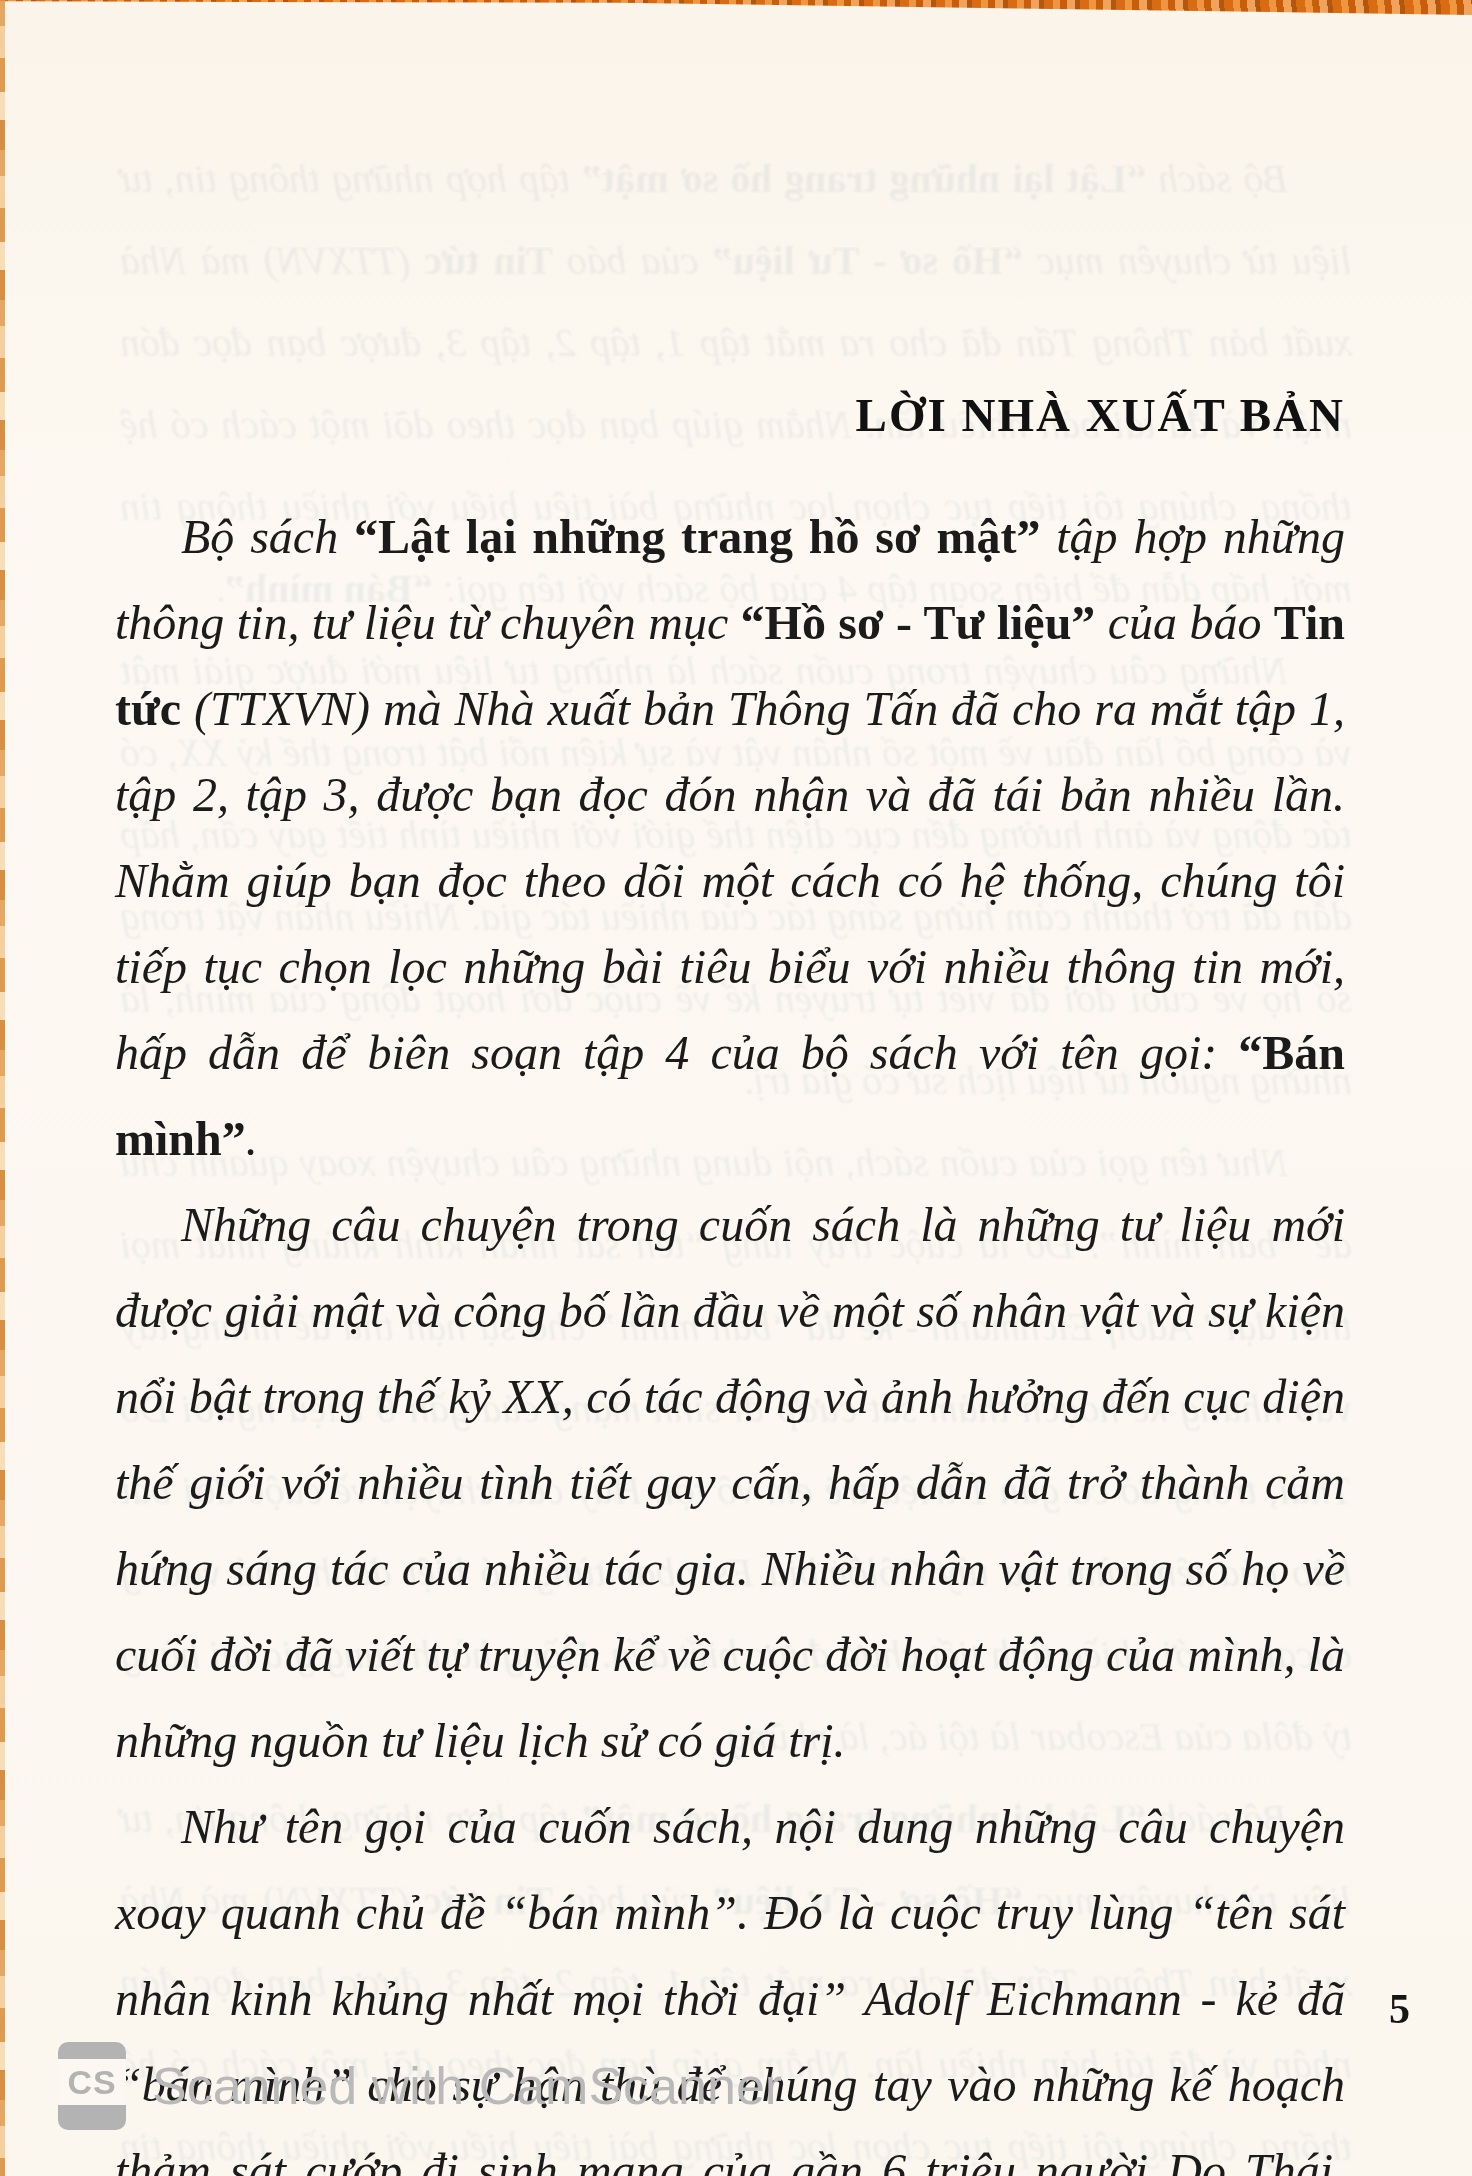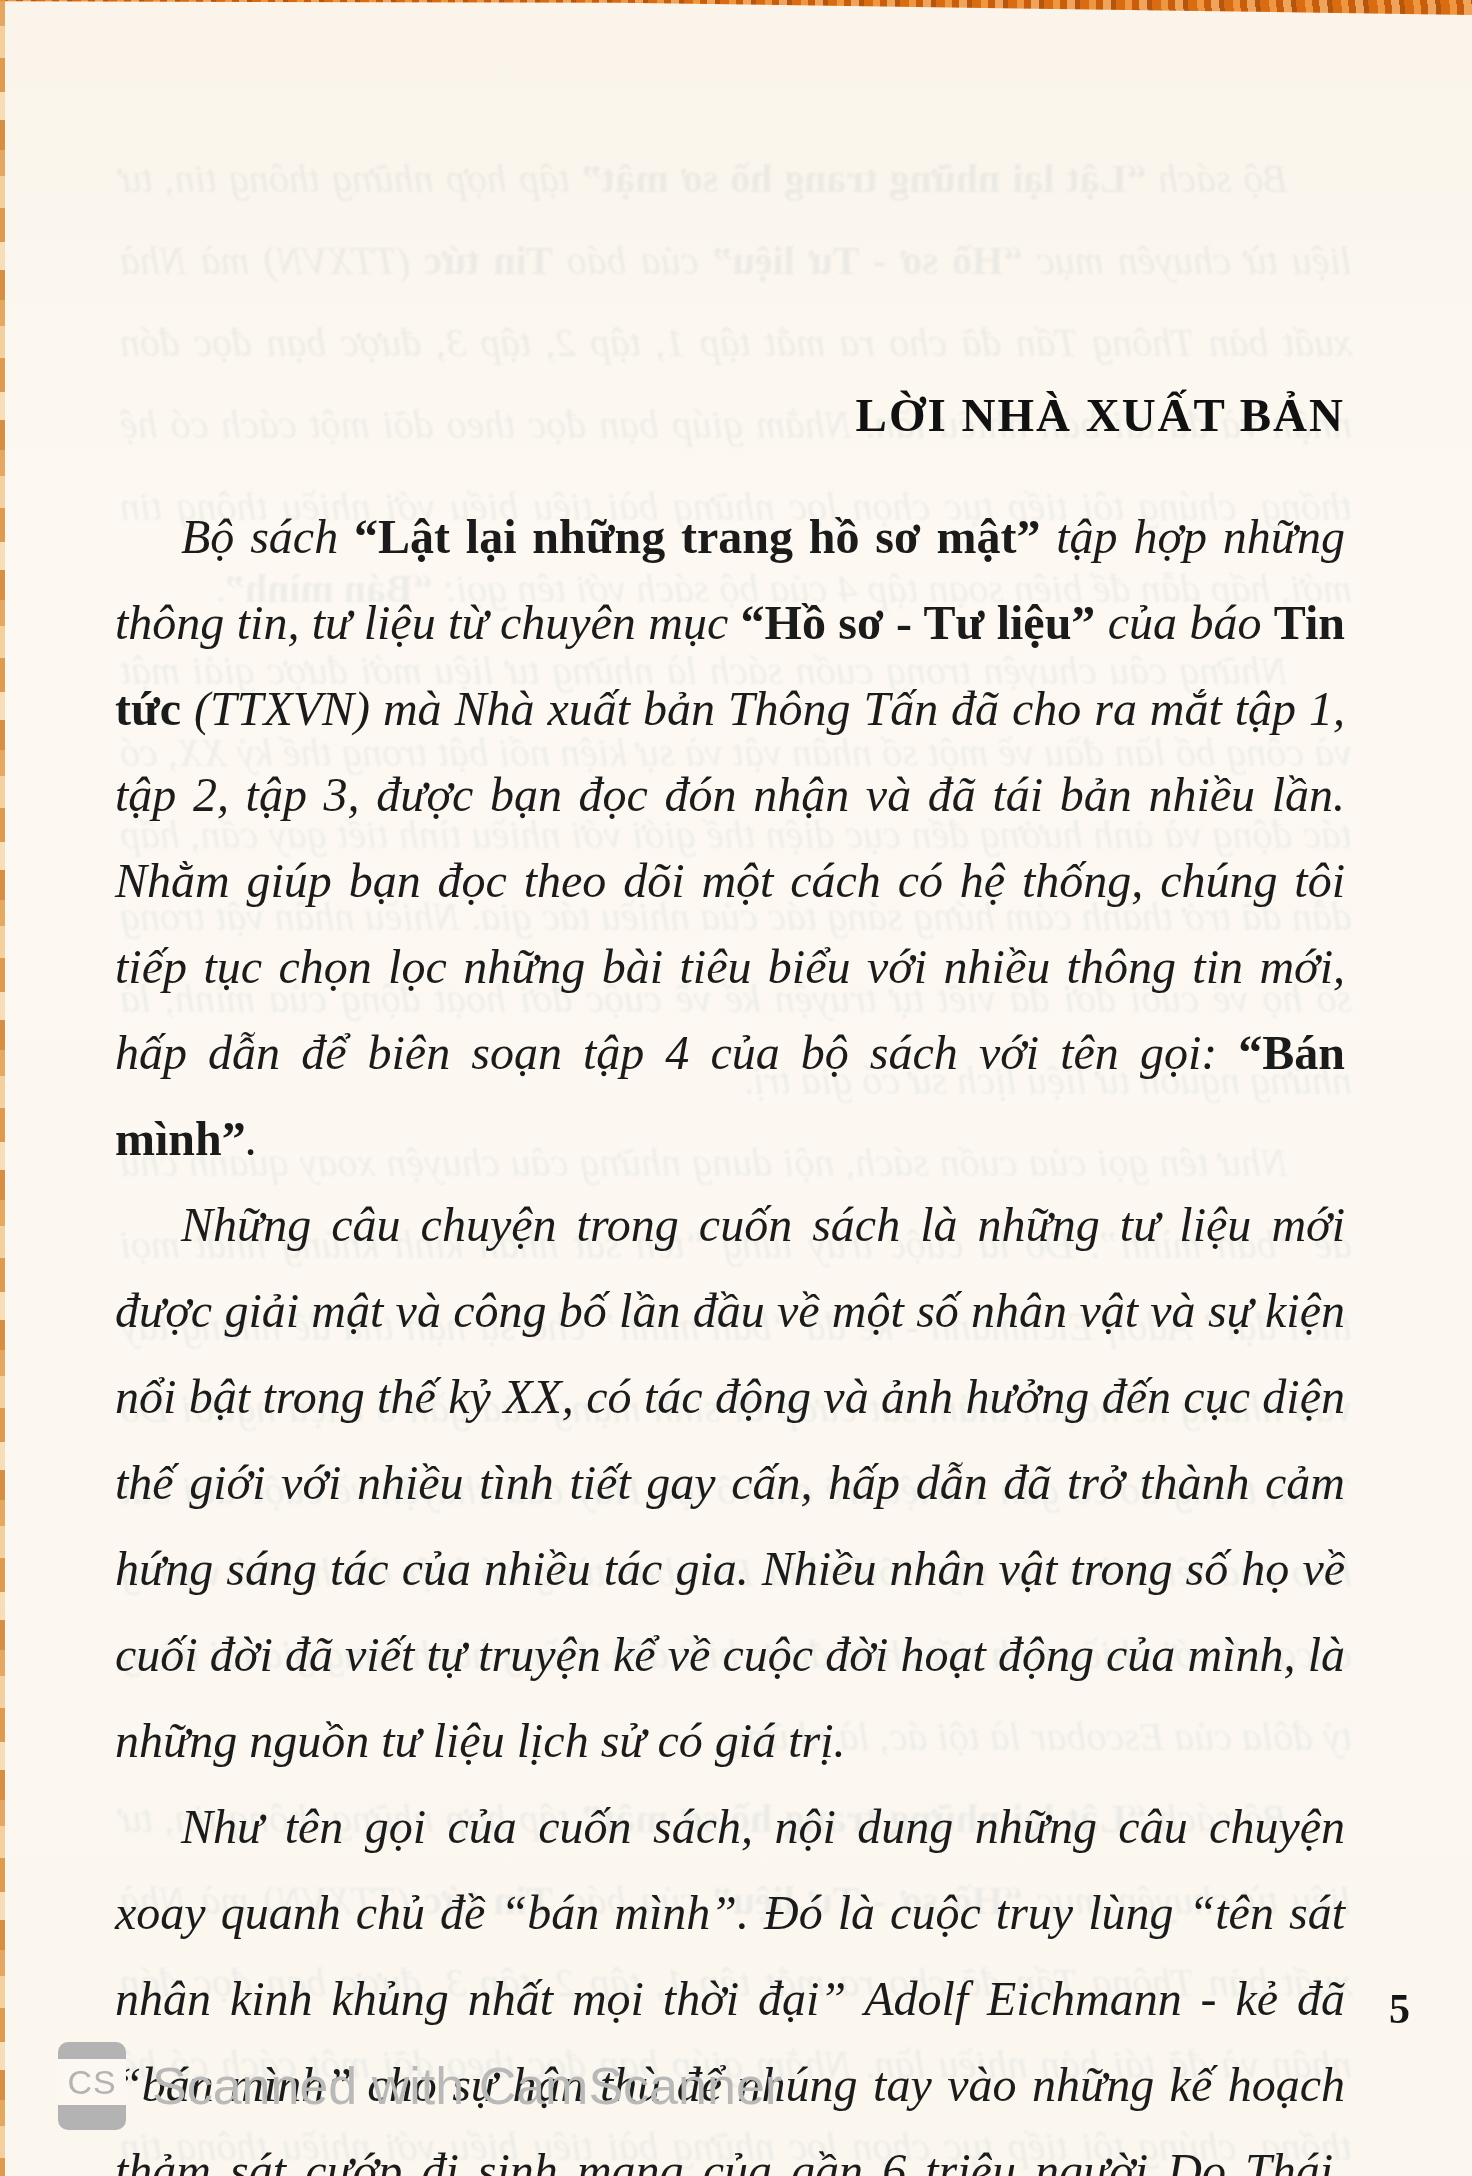--- a/index.html
+++ b/index.html
@@ -113,21 +113,21 @@
     left: 0; right: 0;
     top: 17px;
     height: 46px;
     background: #fcf8f1;
     display: flex;
     align-items: center;
     justify-content: center;
   }
   .cs-icon .cs-band span {
     font-size: 34px;
-    font-weight: normal;
+    font-weight: bold;
     color: #b3b3b3;
     letter-spacing: 1px;
   }
   .watermark-text {
     font-size: 52px;
     color: #b9b9b9;
   }
 </style>
 </head>
 <body>

